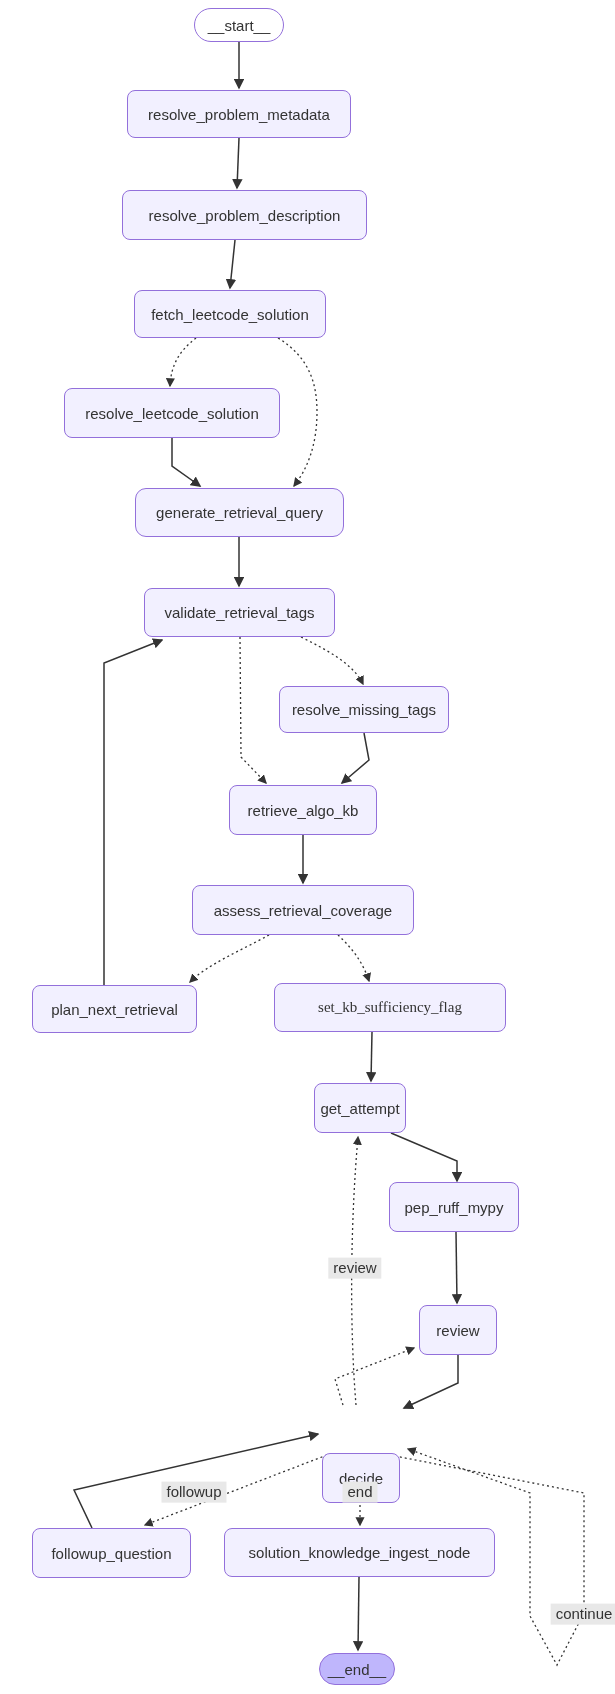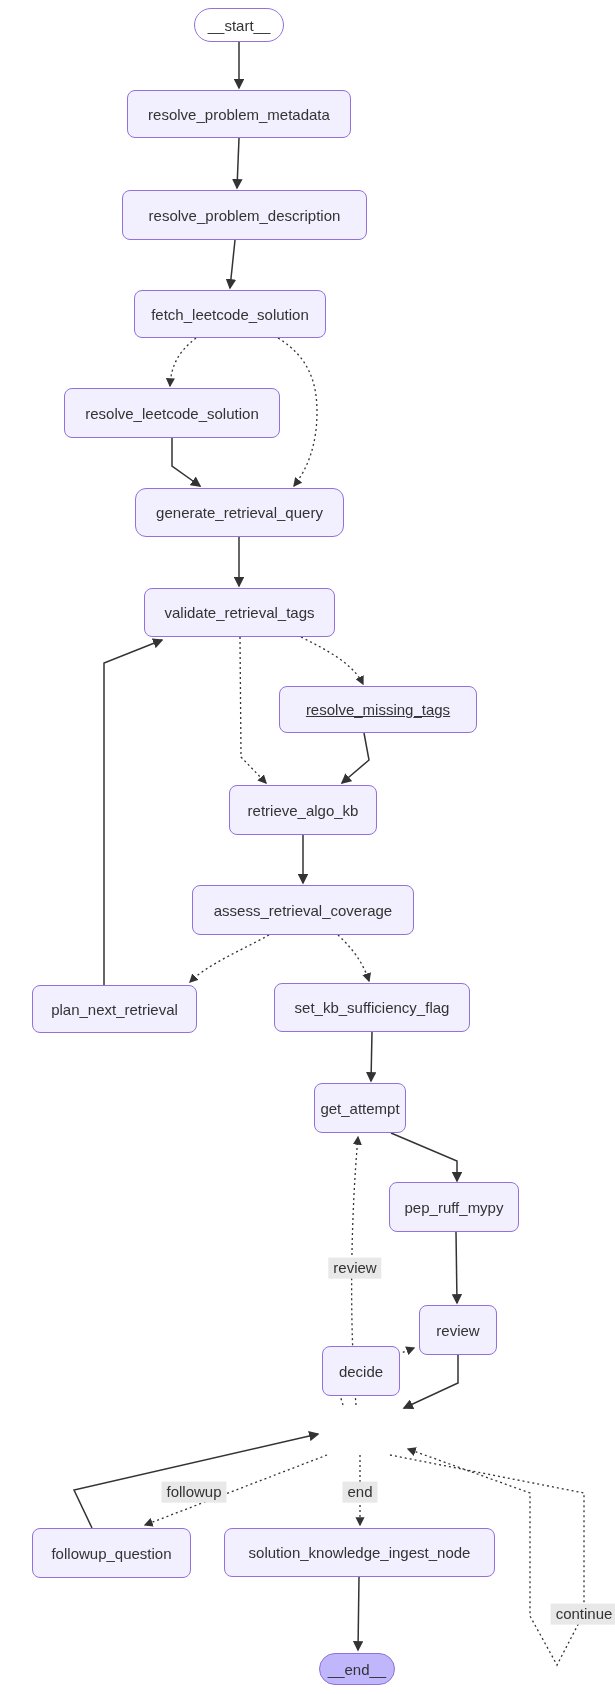--- a/index.html
+++ b/index.html
@@ -72,45 +72,45 @@
       </div>
       <div class="node" style="left: 52px; top: 388px; width: 216px; height: 50px;">
         <span>resolve_leetcode_solution</span>
       </div>
       <div class="node" style="left: 123px; top: 488px; width: 209px; height: 49px; border-radius: 11px;">
         <span>generate_retrieval_query</span>
       </div>
       <div class="node" style="left: 132px; top: 588px; width: 191px; height: 49px;">
         <span>validate_retrieval_tags</span>
       </div>
-      <div class="node" style="left: 267px; top: 686px; width: 198px; height: 47px; text-decoration: underline;">
+      <div class="node" style="left: 267px; top: 686px; width: 170px; height: 47px;">
         <span>resolve_missing_tags</span>
       </div>
       <div class="node" style="left: 217px; top: 785px; width: 148px; height: 50px;">
         <span>retrieve_algo_kb</span>
       </div>
       <div class="node" style="left: 180px; top: 885px; width: 222px; height: 50px;">
         <span>assess_retrieval_coverage</span>
       </div>
       <div class="node" style="left: 20px; top: 985px; width: 165px; height: 48px;">
         <span>plan_next_retrieval</span>
       </div>
-      <div class="node" style="left: 262px; top: 983px; width: 196px; height: 49px;">
+      <div class="node" style="left: 262px; top: 983px; width: 232px; height: 49px; font-family: Liberation Serif, serif;">
         <span>set_kb_sufficiency_flag</span>
       </div>
       <div class="node" style="left: 302px; top: 1083px; width: 92px; height: 50px;">
         <span>get_attempt</span>
       </div>
       <div class="node" style="left: 377px; top: 1182px; width: 130px; height: 50px;">
         <span>pep_ruff_mypy</span>
       </div>
       <div class="node" style="left: 407px; top: 1305px; width: 78px; height: 50px;">
         <span>review</span>
       </div>
-      <div class="node" style="left: 310px; top: 1346px; width: 78px; height: 50px;">
+      <div class="node" style="left: 310px; top: 1453px; width: 78px; height: 50px;">
         <span>decide</span>
       </div>
       <div class="node" style="left: 20px; top: 1528px; width: 159px; height: 50px;">
         <span>followup_question</span>
       </div>
       <div class="node" style="left: 212px; top: 1528px; width: 271px; height: 49px; align-items: center;">
         <span>solution_knowledge_ingest_node</span>
       </div>
       <div class="node stadium end" style="left: 307px; top: 1653px; width: 76px; height: 32px;">
         <span>__end__</span>

